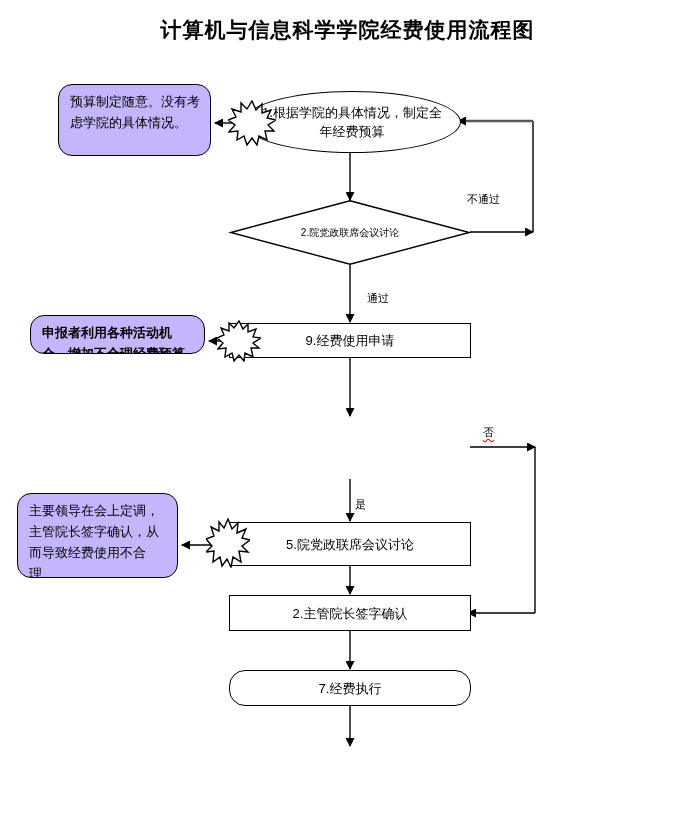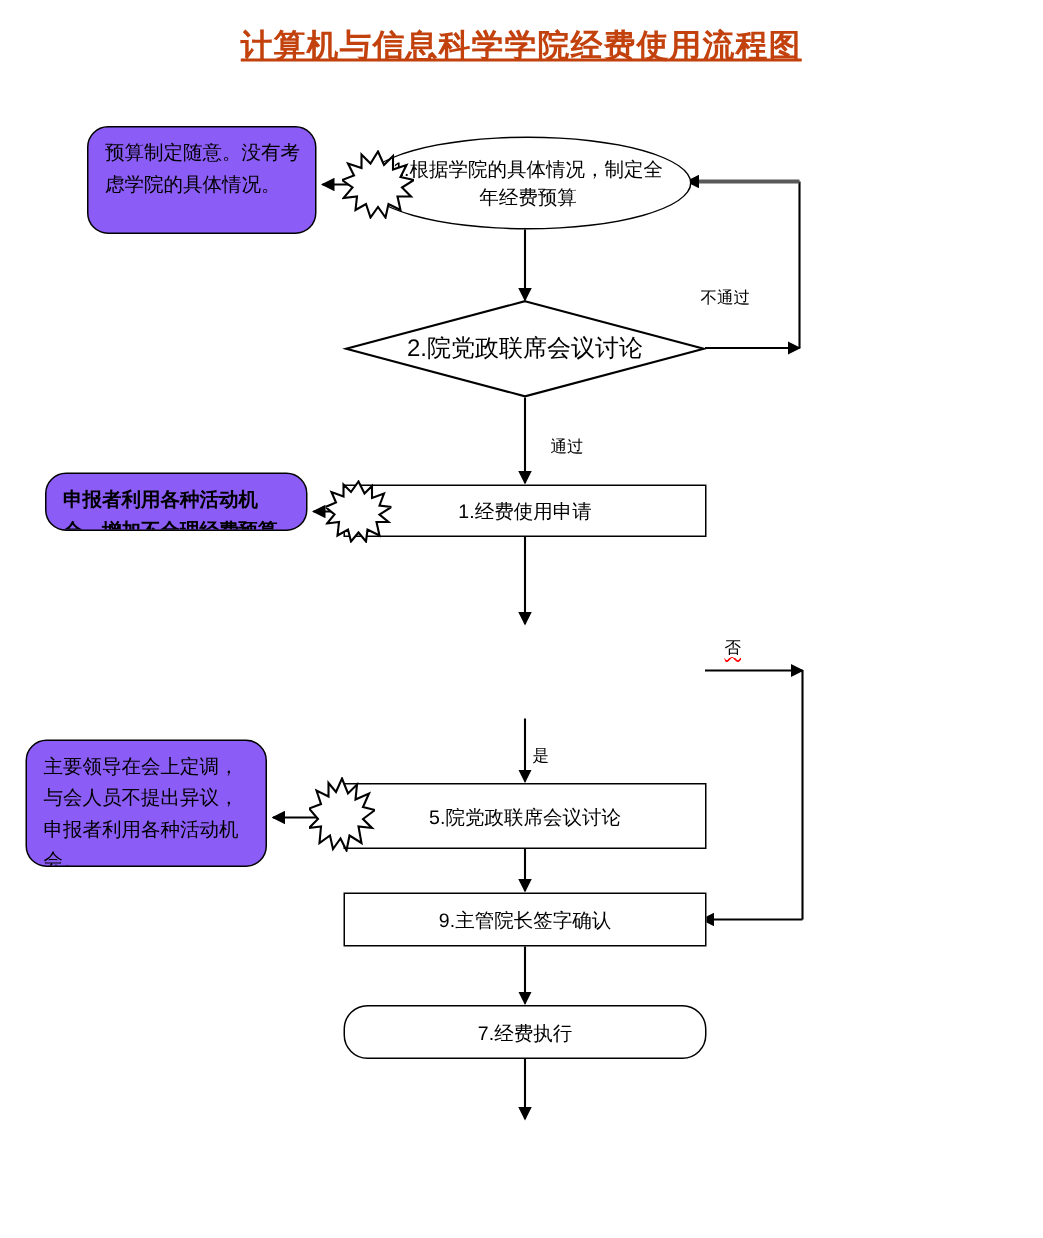--- a/index.html
+++ b/index.html
@@ -21,22 +21,21 @@
   #title {
     position: absolute;
     left: 0;
     top: 16px;
     width: 695px;
     text-align: center;
     font-family: "Liberation Serif", "DejaVu Serif", serif;
     font-weight: bold;
     font-size: 21px;
     letter-spacing: 1px;
-    color: #c2410c;
-    text-decoration: underline;
+    color: #000000;
   }
   .node {
     position: absolute;
     box-sizing: border-box;
     display: flex;
     align-items: center;
     justify-content: center;
     text-align: center;
     font-size: 13px;
     line-height: 19px;
@@ -63,31 +62,31 @@
   }
   .diamond-label {
     position: absolute;
     left: 0;
     top: 0;
     width: 100%;
     height: 100%;
     display: flex;
     align-items: center;
     justify-content: center;
-    font-size: 16px;
+    font-size: 10px;
     line-height: 18px;
     text-align: center;
     color: #000000;
   }
   .callout {
     position: absolute;
     box-sizing: border-box;
     border: 1px solid #000000;
     border-radius: 14px;
-    background: #8b5cf6;
+    background: #c4b5fd;
     font-size: 13px;
     line-height: 21px;
     padding: 6px 9px 0 11px;
     overflow: hidden;
     color: #000000;
     text-align: left;
   }
   .edge-label {
     position: absolute;
     font-size: 11px;
@@ -168,30 +167,30 @@
   </div>
 
   <div class="diamond-wrap" style="left:230px; top:200px; width:240px; height:65px;">
     <svg width="240" height="65" viewBox="0 0 240 65" xmlns="http://www.w3.org/2000/svg">
       <polygon points="120,0.8 239.2,32.5 120,64.2 0.8,32.5" fill="#ffffff" stroke="#000000" stroke-width="1.4"></polygon>
     </svg>
     <div class="diamond-label">2.院党政联席会议讨论</div>
   </div>
 
   <div class="node proc" style="left:229px; top:323px; width:242px; height:35px;">
-    <span>1.经费使用申请</span>
+    <span>9.经费使用申请</span>
   </div>
 
 
   <div class="node proc" style="left:229px; top:522px; width:242px; height:44px;">
     <span>5.院党政联席会议讨论</span>
   </div>
 
   <div class="node proc" style="left:229px; top:595px; width:242px; height:36px;">
-    <span>9.主管院长签字确认</span>
+    <span>2.主管院长签字确认</span>
   </div>
 
   <div class="node proc" style="left:229px; top:670px; width:242px; height:36px;border-radius:16px;">
     <span>7.经费执行</span>
   </div>
 
 
   <div class="edge-label" style="left:467px; top:192px;">不通过</div>
   <div class="edge-label" style="left:355px; top:291px;margin-left:12px;">通过</div>
   <div class="edge-label spell" style="left:483px; top:425px;">否</div>
@@ -199,21 +198,21 @@
 
   <div class="callout" style="left:58px; top:84px; width:153px; height:72px;">
     <span>预算制定随意。没有考虑学院的具体情况。</span>
   </div>
 
   <div class="callout" style="left:30px; top:315px; width:175px; height:39px;font-weight:bold;">
     <span>申报者利用各种活动机会，增加不合理经费预算</span>
   </div>
 
   <div class="callout" style="left:17px; top:493px; width:161px; height:85px;">
-    <span>主要领导在会上定调，与会人员不提出异议，申报者利用各种活动机会。</span>
+    <span>主要领导在会上定调，主管院长签字确认，从而导致经费使用不合理。</span>
   </div>
 
   <div class="burst" style="left:228px; top:100px; width:48px; height:46px;">
     <svg width="48" height="46" viewBox="0 0 48 46" xmlns="http://www.w3.org/2000/svg">
       <polygon points="24,1 28,10 34,4 34,13 43,10 39,18 48,20 40,25 46,31 37,31 39,40 31,36 29,45 24,38 19,45 16,36 9,40 10,31 1,32 7,25 0,20 8,17 4,9 13,12 13,3 19,9" fill="#ffffff" stroke="#000000" stroke-width="1.4" stroke-linejoin="miter"></polygon>
     </svg>
   </div>
 
   <div class="burst" style="left:217px; top:320px; width:44px; height:42px;">
     <svg width="44" height="42" viewBox="0 0 44 42" xmlns="http://www.w3.org/2000/svg">

